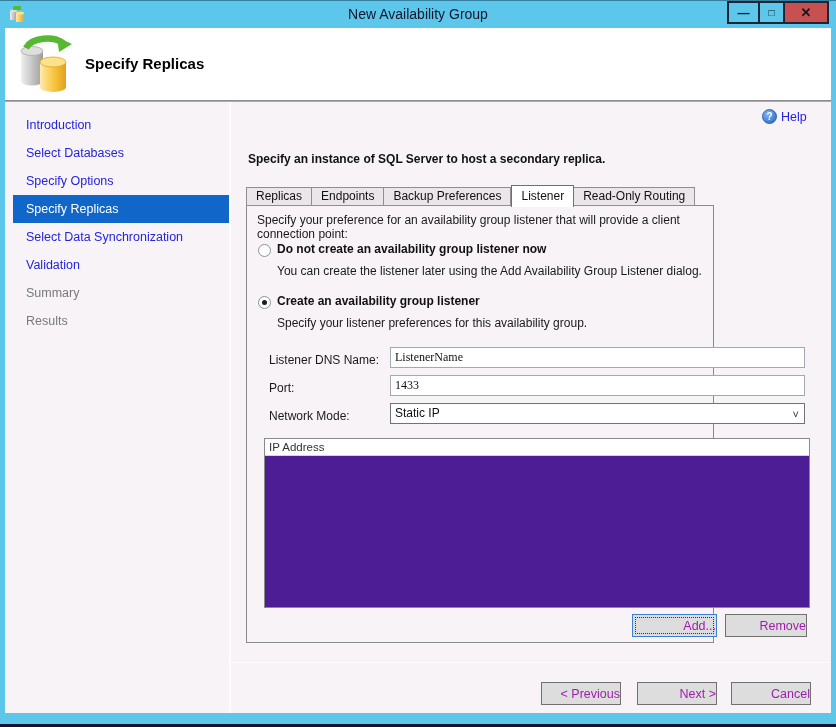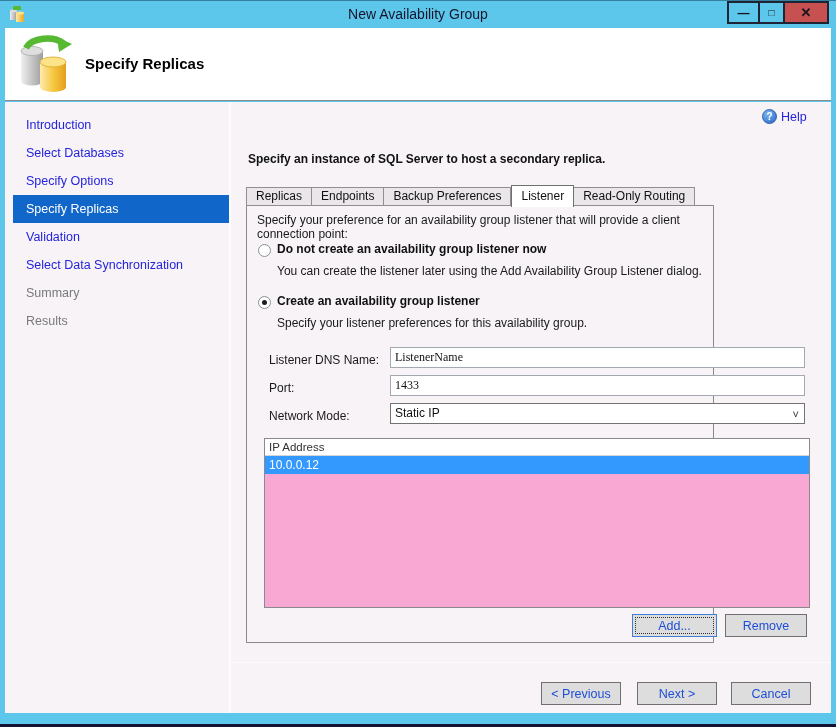--- a/index.html
+++ b/index.html
@@ -60,29 +60,29 @@
   .opt-label { position:absolute; font-size:12px; font-weight:bold; color:#111; cursor:pointer; white-space:nowrap; }
   .opt-desc { position:absolute; font-size:12px; color:#1a1a1a; white-space:nowrap; }
 
   .fld-label { position:absolute; font-size:12px; color:#1a1a1a; }
   .txt-input { position:absolute; width:415px; height:21px; border:1px solid #a3a9b1; background:#fff;
                font-family:Liberation Serif, serif; font-size:12px; color:#111; padding:0 4px; }
   .combo { position:absolute; width:415px; height:21px; border:1px solid #737373; background:#fff;
            font-size:12px; color:#111; line-height:19px; padding:0 4px; cursor:pointer; }
   .combo .chev { position:absolute; right:5px; top:1px; font-size:11px; color:#333; }
 
-  .iplist { position:absolute; left:17px; top:232px; width:546px; height:170px; background:#f9a8d4;
+  .iplist { position:absolute; left:17px; top:232px; width:546px; height:170px; background:#4c1d95;
             border:1px solid #8a8a8a; overflow:hidden; }
   .iplist-header { height:17px; line-height:16px; padding-left:4px; font-size:11.5px; color:#333;
                    background:#ffffff; border-bottom:1px solid #d5d5d5; }
   .iplist-row { height:18px; line-height:18px; padding-left:4px; font-size:12px; cursor:pointer; }
   .iplist-row.selected { background:#3399ff; color:#ffffff; }
 
   .btn { position:absolute; height:23px; background:#dddddd; border:1px solid #707070; font-size:12.5px;
-         color:#1d4ed8; text-align:center; line-height:20px; cursor:pointer; font-family:"Liberation Sans", sans-serif; }
+         color:#a21caf; text-align:right; line-height:20px; cursor:pointer; font-family:"Liberation Sans", sans-serif; }
   .btn-add { left:385px; top:408px; width:85px; border:1px solid #3e7fd6; outline:1px dotted #333; outline-offset:-4px; }
   .btn-remove { left:478px; top:408px; width:82px; }
 
   .footer-sep { position:absolute; left:226px; top:560px; width:600px; height:1px; background:#fdfcfd; }
   .btn-prev { left:536px; top:580px; width:80px; }
   .btn-next { left:632px; top:580px; width:80px; }
   .btn-cancel { left:726px; top:580px; width:80px; }
 </style>
 </head>
 <body>
@@ -139,22 +139,22 @@
     <div class="page-title">Specify Replicas</div>
   </div>
 
   <div class="content">
 
     <div class="sidebar" style="padding-top:9px;padding-left:8px;">
       <div class="side-item">Introduction</div>
       <div class="side-item">Select Databases</div>
       <div class="side-item">Specify Options</div>
       <div class="side-item active">Specify Replicas</div>
+      <div class="side-item">Select Data Synchronization</div>
       <div class="side-item">Validation</div>
-      <div class="side-item">Select Data Synchronization</div>
       <div class="side-item disabled">Summary</div>
       <div class="side-item disabled">Results</div>
     </div>
     <div class="side-divider"></div>
 
     <div class="help-link">
       <svg width="15" height="15" viewBox="0 0 15 15">
         <defs>
             <radialGradient id="hg" cx="0.35" cy="0.3" r="0.9">
               <stop offset="0" stop-color="#7db9f2"></stop>
@@ -197,21 +197,20 @@
       <input class="txt-input" style="left: 143px; top: 169px;" value="1433">
 
       <div class="fld-label" style="left:22px; top:203px;">Network Mode:</div>
       <div class="combo" style="left:143px; top:197px;">
         <span>Static IP</span>
         <span class="chev">˅</span>
       </div>
 
       <div class="iplist">
         <div class="iplist-header">IP Address</div>
-        <div class="iplist-row selected">10.0.0.12</div>
       </div>
 
       <button class="btn btn-add">Add...</button>
       <button class="btn btn-remove">Remove</button>
     </div>
 
     <div class="footer-sep"></div>
     <button class="btn btn-prev">&lt; Previous</button>
     <button class="btn btn-next">Next &gt;</button>
     <button class="btn btn-cancel">Cancel</button>

